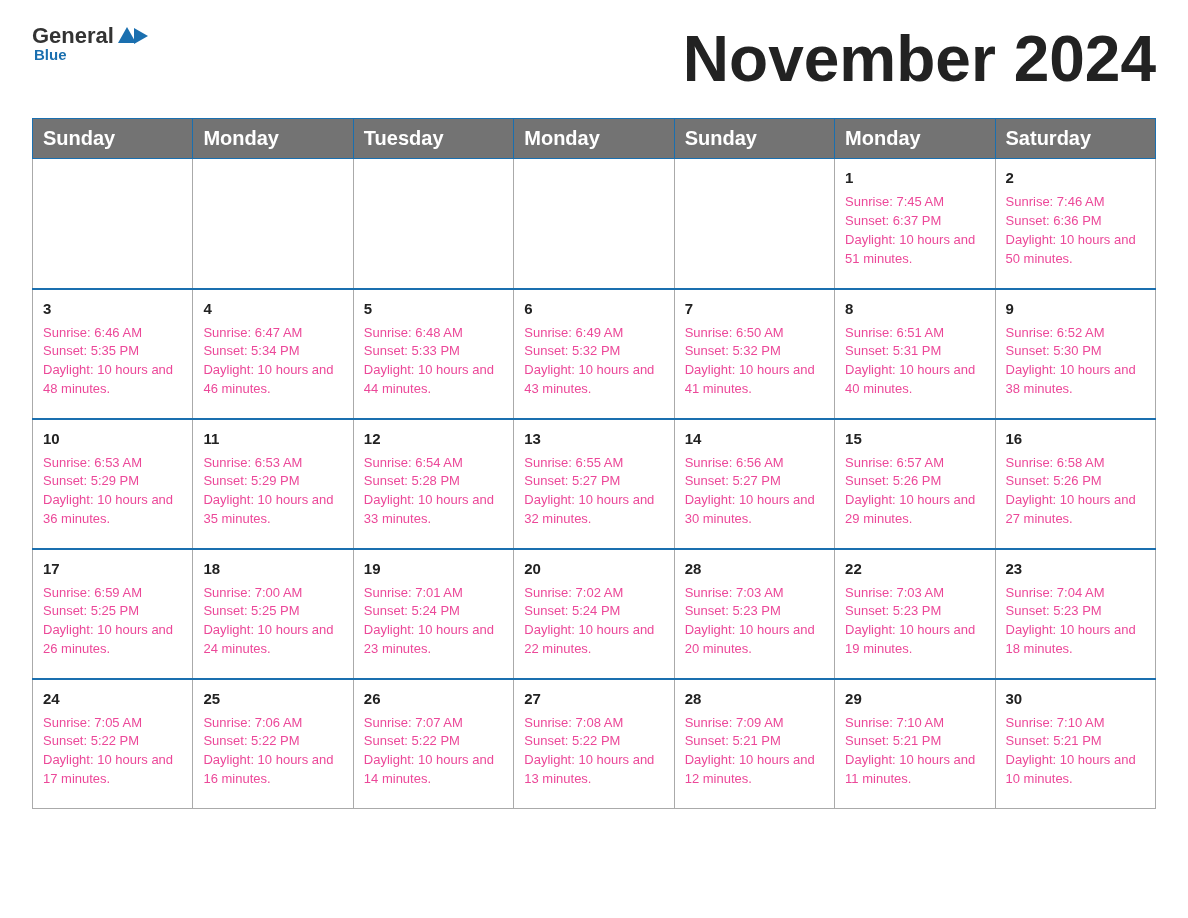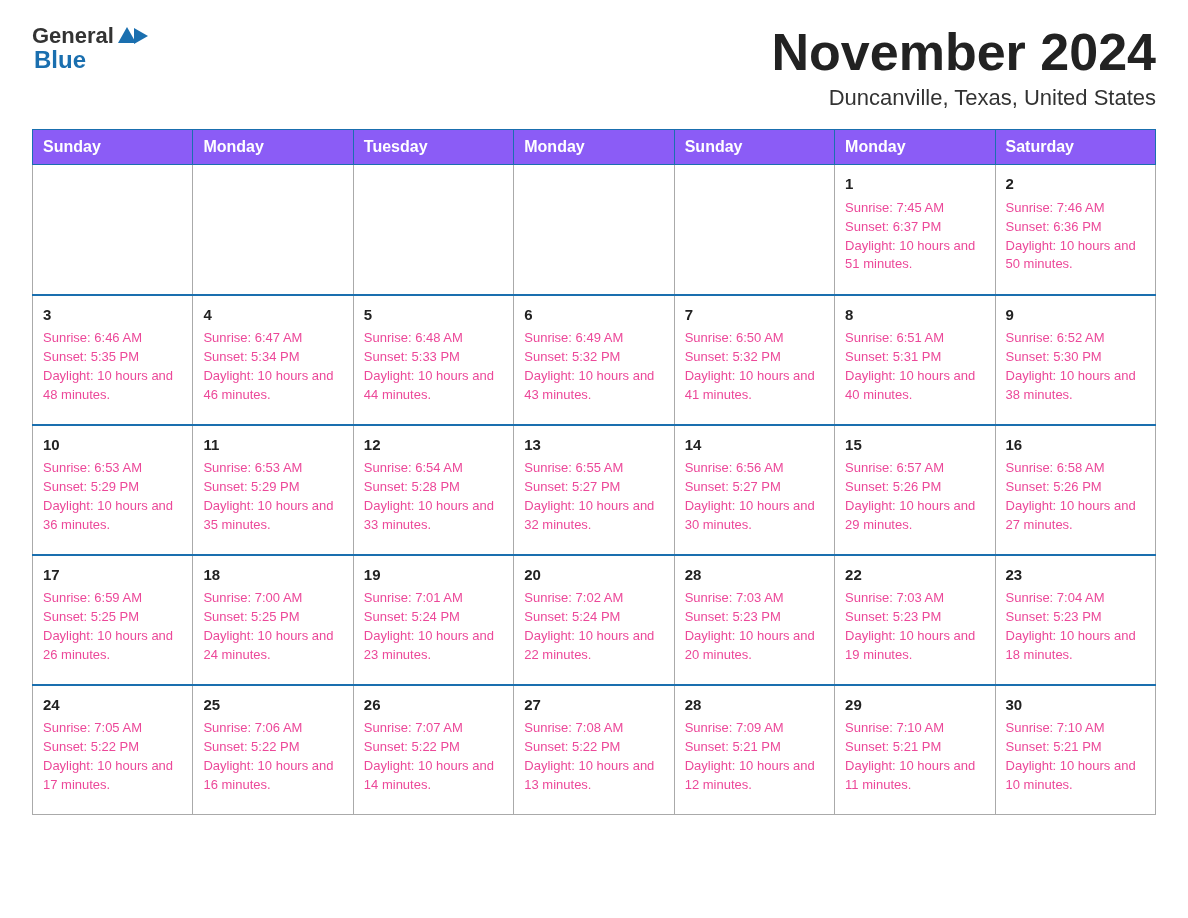--- a/index.html
+++ b/index.html
@@ -8,21 +8,21 @@
       background: #fff;
       color: #222;
       padding: 24px 32px;
       width: 1188px;
       min-height: 918px;
     }
     .header-area {
       display: flex;
       justify-content: space-between;
       align-items: flex-start;
-      margin-bottom: 18px;
+      margin-bottom: 24px;
     }
     .logo-area {
       display: flex;
       flex-direction: column;
       align-items: flex-start;
     }
     .logo-text {
       display: flex;
       align-items: center;
       font-size: 22px;
@@ -30,49 +30,49 @@
       color: #333;
       line-height: 1.1;
     }
     .logo-general { color: #333; }
     .logo-icon {
       display: inline-flex;
       align-items: center;
       margin-left: 2px;
     }
     .logo-sub {
-      font-size: 24px;
+      font-size: 15px;
       font-weight: bold;
       color: #1a6faf;
       margin-top: -2px;
       margin-left: 2px;
     }
     .title-area {
       text-align: right;
     }
     .cal-title {
-      font-size: 52px;
+      font-size: 64px;
       font-weight: bold;
       color: #222;
       line-height: 1.1;
     }
     .cal-subtitle {
       font-size: 22px;
       color: #333;
       margin-top: 4px;
     }
     .calendar-table {
       width: 100%;
       border-collapse: collapse;
       table-layout: fixed;
     }
     .calendar-table th {
-      background-color: #8b5cf6;
+      background-color: #737373;
       color: #fff;
-      font-size: 16px;
+      font-size: 20px;
       font-weight: bold;
       padding: 8px 10px;
       text-align: left;
       border: 1px solid #1a6faf;
     }
     .calendar-table td {
       border: 1px solid #aaa;
       vertical-align: top;
       padding: 8px 10px;
       font-size: 13px;
@@ -113,21 +113,20 @@
 
         <svg width="14" height="22" viewBox="0 0 14 22" style="display:inline-block;vertical-align:middle;margin-left:-4px;">
           <polygon points="0,3 14,11 0,19" fill="#1a6faf"></polygon>
         </svg>
       </span>
     </div>
     <div class="logo-sub">Blue</div>
   </div>
   <div class="title-area">
     <div class="cal-title">November 2024</div>
-    <div class="cal-subtitle">Duncanville, Texas, United States</div>
   </div>
 </div>
 
 <table class="calendar-table">
   <thead>
     <tr>
       <th>Sunday</th>
       <th>Monday</th>
       <th>Tuesday</th>
       <th>Monday</th>

